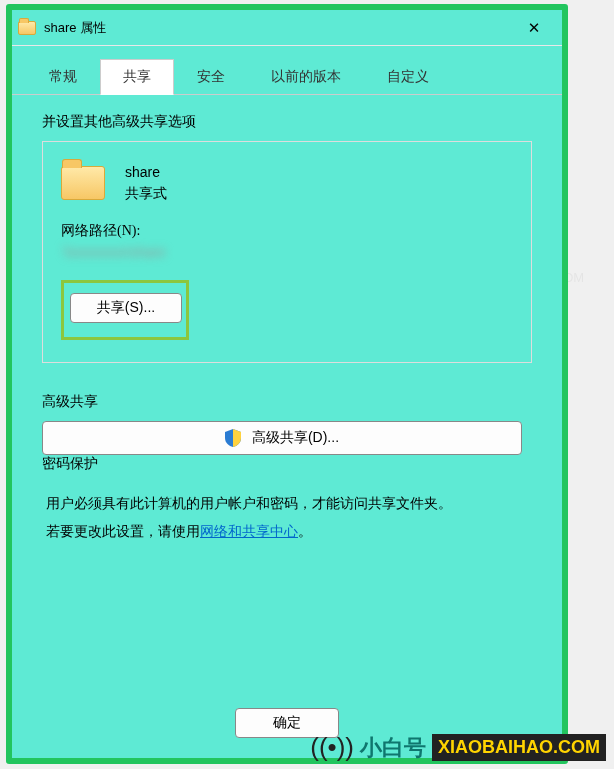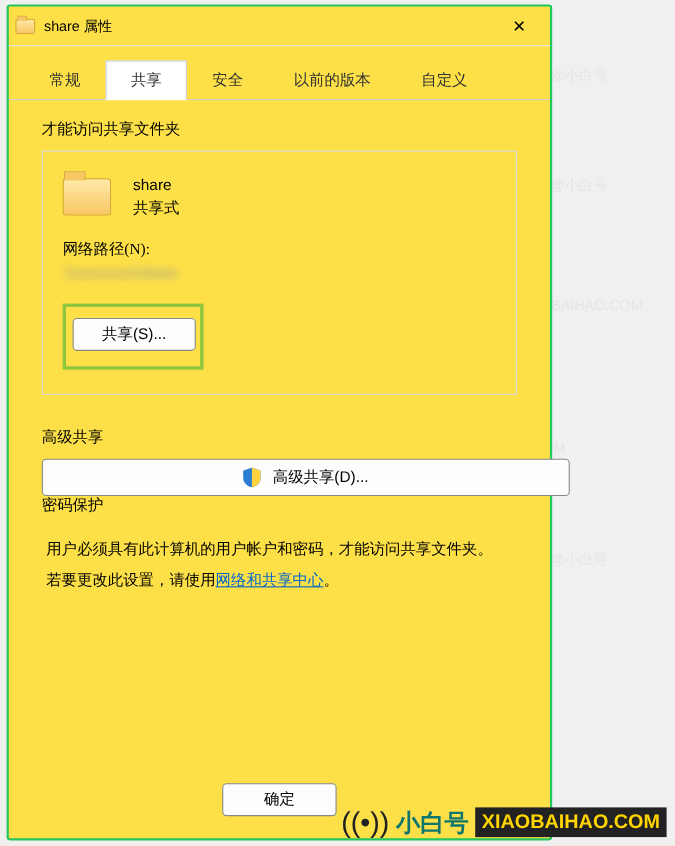--- a/index.html
+++ b/index.html
@@ -17,24 +17,24 @@
       top: 0; left: 0; right: 0; bottom: 0;
       pointer-events: none;
       opacity: 0.08;
       z-index: 0;
     }
     .wm { position: absolute; font-size: 13px; color: #666; white-space: nowrap; }
     .window {
       position: absolute;
       top: 4px;
       left: 6px;
-      width: 496px;
+      width: 562px;
       height: 760px;
-      background: #fde047;
-      border: 2px solid #22c55e;
+      background: #5eead4;
+      border: 6px solid #22c55e;
       border-radius: 3px;
       z-index: 1;
     }
     .titlebar {
       height: 36px;
       display: flex;
       align-items: center;
       padding: 0 6px;
       border-bottom: 1px solid #e8e8e8;
     }
@@ -201,21 +201,21 @@
   <div class="tabs">
     <div class="tab">常规</div>
     <div class="tab active">共享</div>
     <div class="tab">安全</div>
     <div class="tab">以前的版本</div>
     <div class="tab">自定义</div>
   </div>
 
   <div class="content">
 
-    <div class="section-title">才能访问共享文件夹</div>
+    <div class="section-title">并设置其他高级共享选项</div>
     <div class="groupbox">
       <div class="folder-row">
         <div class="big-folder"></div>
         <div class="folder-labels">
           <div>share</div>
           <div>共享式</div>
         </div>
       </div>
       <div class="np-label">网络路径(N):</div>
       <div class="np-value">\\xxxxxxxx\share</div>

